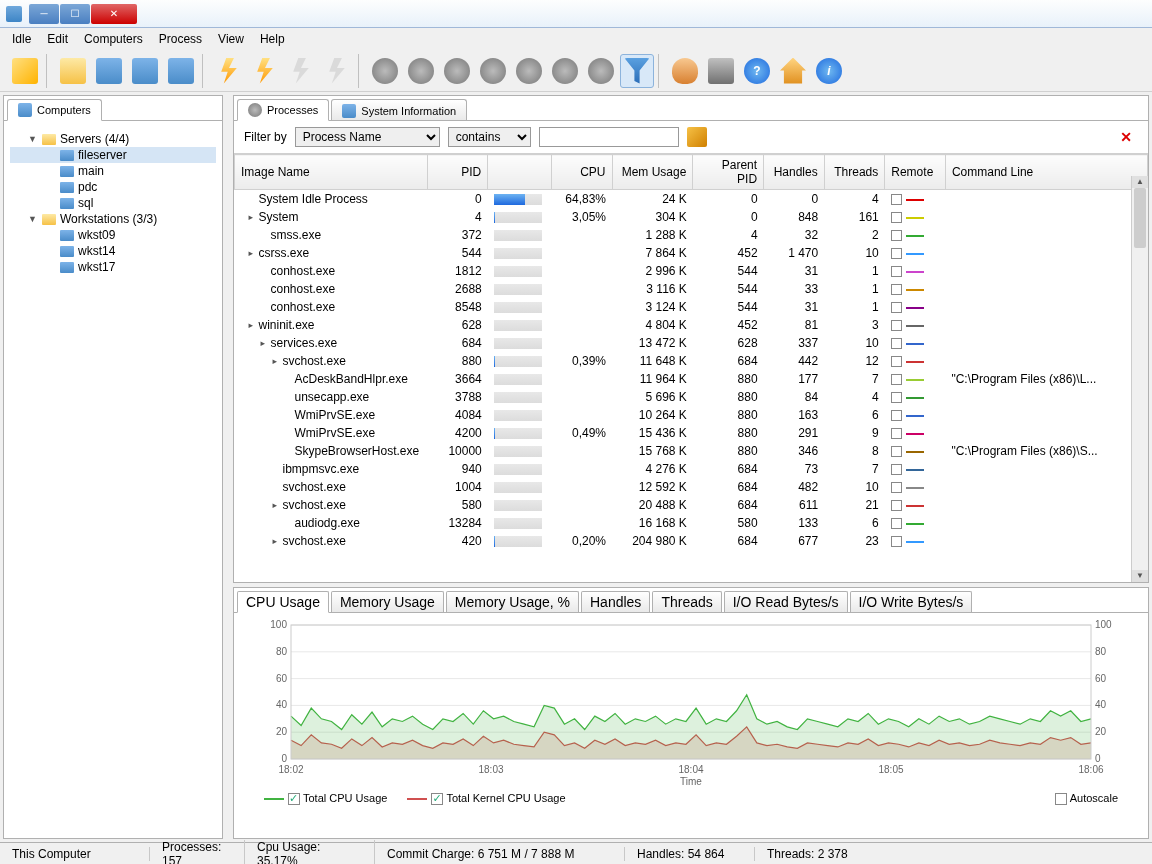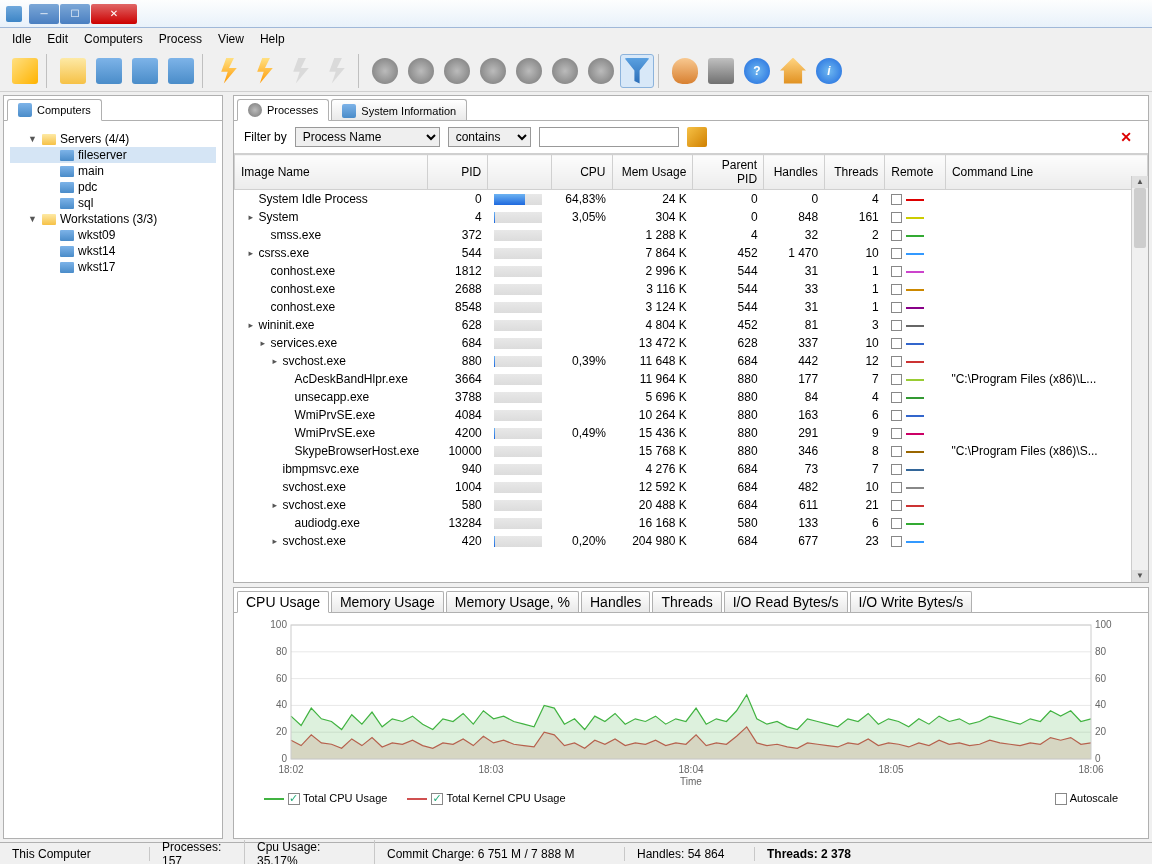--- a/index.html
+++ b/index.html
@@ -594,14 +594,14 @@
 
   </div>
 </div>
 
 <div class="statusbar">
   <div class="cell" style="width:150px;">This Computer</div>
   <div class="cell" style="width:95px;">Processes: 157</div>
   <div class="cell" style="width:130px;">Cpu Usage: 35,17%</div>
   <div class="cell" style="width:250px;">Commit Charge: 6 751 M / 7 888 M</div>
   <div class="cell" style="width:130px;">Handles: 54 864</div>
-  <div class="cell" style="flex:1;border:none;font-weight:bold;">Threads: 2 378</div>
+  <div class="cell" style="flex:1;border:none;">Threads: 2 378</div>
 </div>
 
 </body></html>

